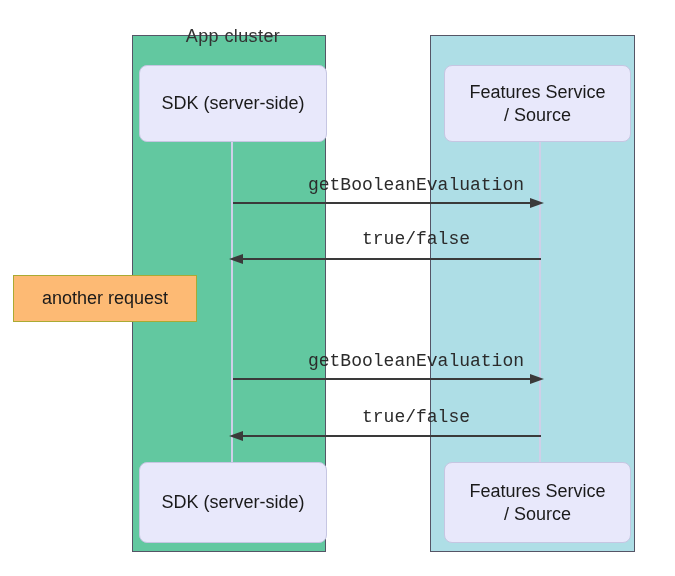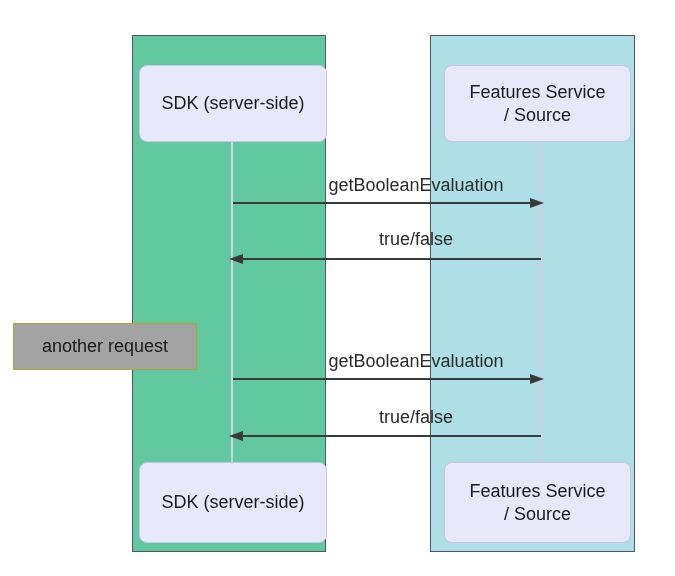--- a/index.html
+++ b/index.html
@@ -64,20 +64,21 @@
   .actor-bottom-right { left: 444px; top: 462px; width: 187px; height: 81px; }
   .msg-label {
     position: absolute;
     left: 233px;
     width: 366px;
     text-align: center;
     font-size: 18px;
     color: #2b2b2b;
     line-height: 21px;
     white-space: nowrap;
+    font-family: Liberation Mono, monospace;
   }
   .arrow {
     position: absolute;
     height: 2px;
     background: #3a3a3a;
   }
   .arrow .head-r {
     position: absolute;
     right: -14px;
     top: -4px;
@@ -121,20 +122,21 @@
   }
 </style>
 </head>
 <body>
 
 <div class="canvas">
 
   <div class="region region-left" style="background: rgb(98, 200, 160);"></div>
   <div class="region region-right" style="background: rgb(174, 222, 230);"></div>
 
+  <div class="region-label region-label-left">App cluster</div>
 
   <div class="lifeline lifeline-left" style="background: rgb(207, 207, 232);"></div>
   <div class="lifeline lifeline-right" style="background: rgb(207, 207, 232);"></div>
 
   <div class="actor actor-top-left" style="background: rgb(232, 232, 251); border-color: rgb(198, 198, 226);">
     <span>SDK (server-side)</span>
   </div>
   <div class="actor actor-top-right" style="background: rgb(232, 232, 251); border-color: rgb(198, 198, 226);">
     <span>Features Service</span>
     <span>/ Source</span>
@@ -150,21 +152,21 @@
   <div class="msg-label label-1">getBooleanEvaluation</div>
   <div class="arrow arrow-1">
     <span class="head-r"></span>
   </div>
 
   <div class="msg-label label-2">true/false</div>
   <div class="arrow arrow-2">
     <span class="head-l"></span>
   </div>
 
-  <div class="note" style="background: #a3a3a3; border-color: rgb(170, 170, 51); margin-top: 48px;">
+  <div class="note" style="background: #fdba74; border-color: rgb(170, 170, 51);">
     <span>another request</span>
   </div>
 
   <div class="msg-label label-3">getBooleanEvaluation</div>
   <div class="arrow arrow-3">
     <span class="head-r"></span>
   </div>
 
   <div class="msg-label label-4">true/false</div>
   <div class="arrow arrow-4">

